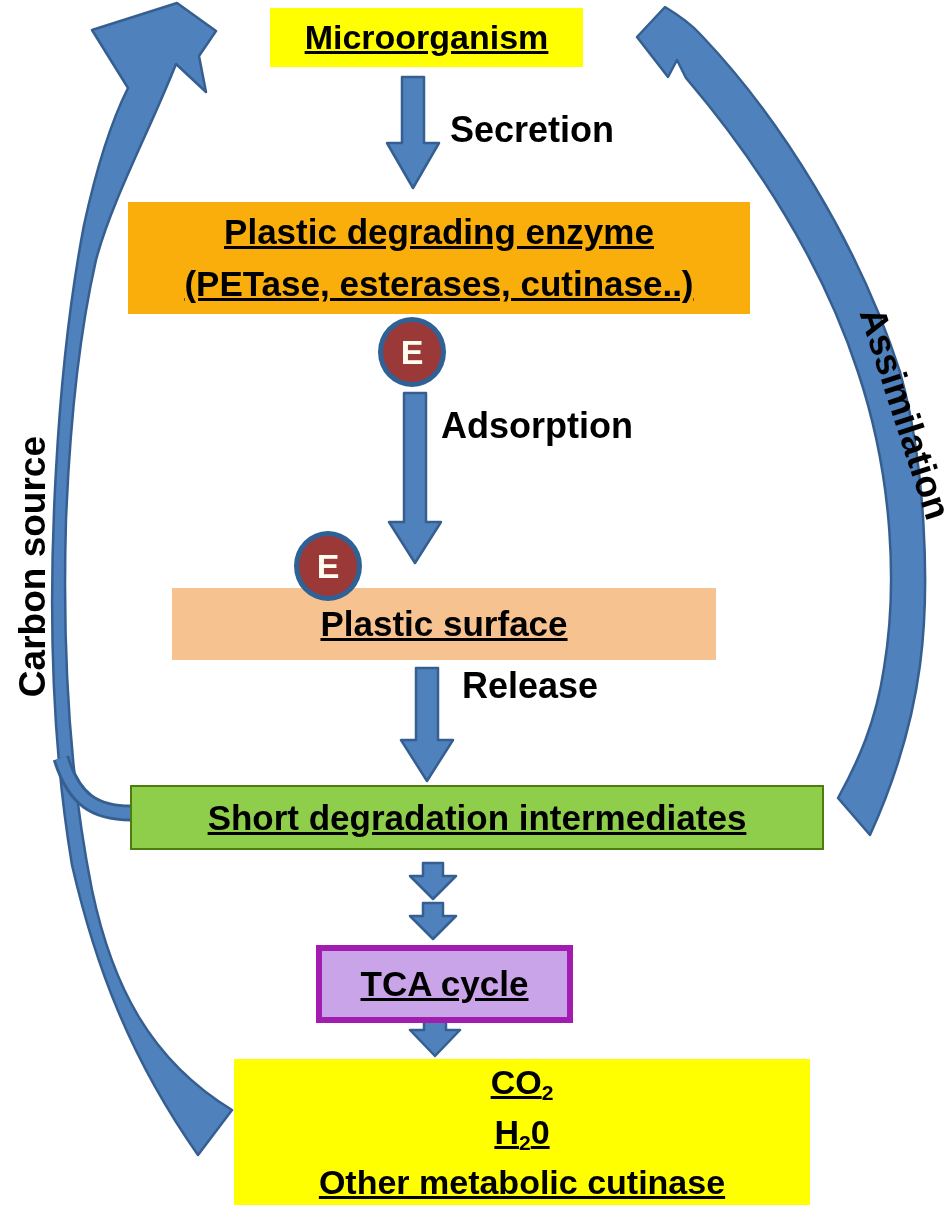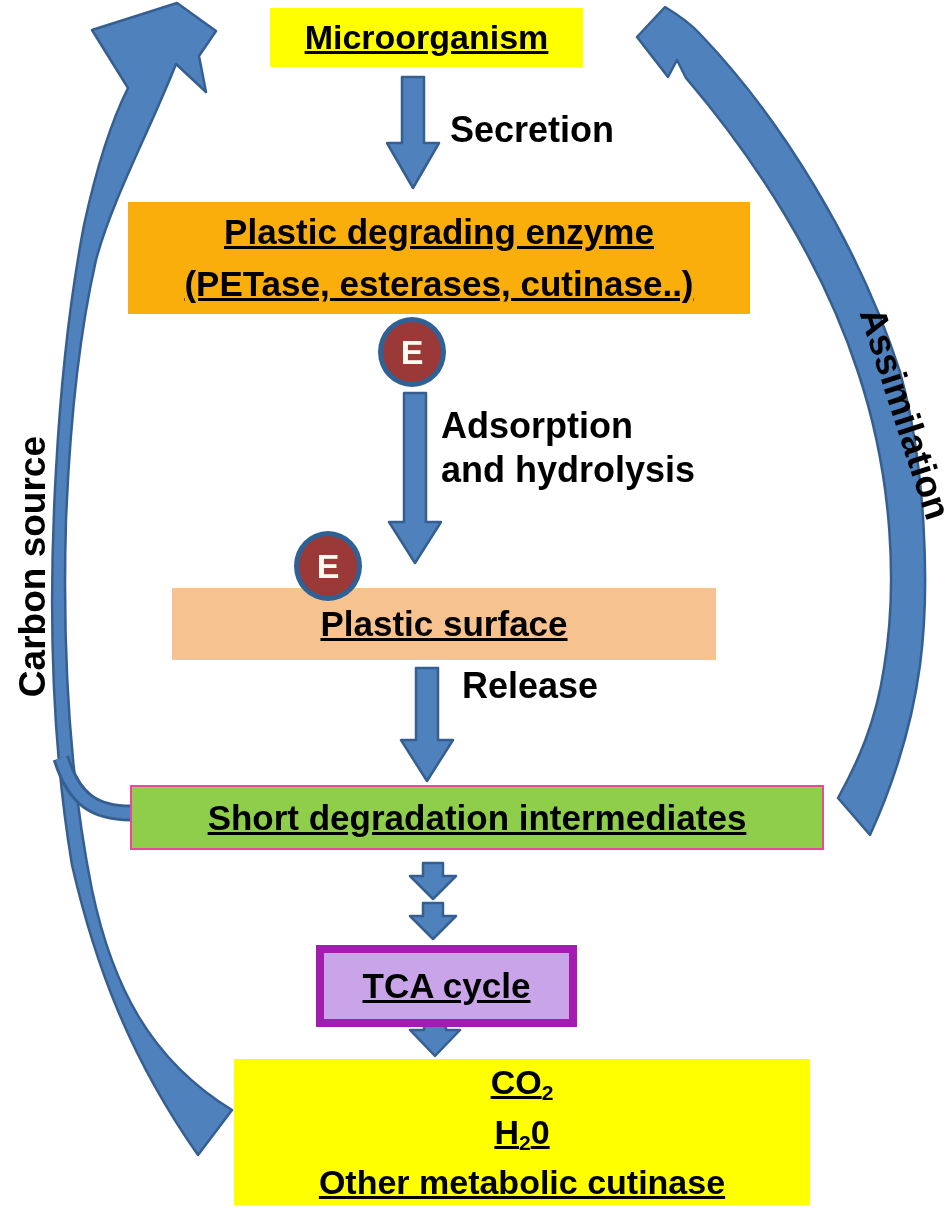--- a/index.html
+++ b/index.html
@@ -9,22 +9,22 @@
   }
   .stage svg{position:absolute;left:0;top:0;width:950px;height:1215px;}
   .arrow{fill:var(--arrow-blue,#4F81BD);stroke:var(--arrow-outline,#365F91);stroke-width:2.5;stroke-linejoin:round;}
   .branch-under{fill:none;stroke:var(--arrow-outline,#365F91);stroke-width:17;stroke-linecap:butt;}
   .branch-over{fill:none;stroke:var(--arrow-blue,#4F81BD);stroke-width:11;stroke-linecap:butt;}
   .node{position:absolute;display:flex;flex-direction:column;align-items:center;justify-content:center;
         text-align:center;font-weight:bold;line-height:1.25;text-decoration:underline;}
   .node-micro{left:270px;top:8px;width:313px;height:59px;background:var(--node-yellow,#FFFF00);font-size:34px;}
   .node-enzyme{left:128px;top:202px;width:622px;height:112px;background:var(--node-orange,#F9AE0B);font-size:35px;line-height:1.5;}
   .node-surface{left:172px;top:588px;width:544px;height:72px;background:var(--node-peach,#F6C28F);font-size:35px;}
-  .node-intermediates{left:130px;top:785px;width:690px;height:61px;background:var(--node-green,#8FCE4A);border:2px solid #ec4899;font-size:35px;}
-  .node-tca{left:316px;top:945px;width:245px;height:66px;background:var(--node-purple,#C9A4E9);border:8px solid #a21caf;font-size:35px;}
+  .node-intermediates{left:130px;top:785px;width:690px;height:61px;background:var(--node-green,#8FCE4A);border:2px solid #4d7c0f;font-size:35px;}
+  .node-tca{left:316px;top:945px;width:245px;height:66px;background:var(--node-purple,#C9A4E9);border:6px solid #a21caf;font-size:35px;}
   .node-products{left:234px;top:1059px;width:576px;height:146px;background:var(--node-yellow,#FFFF00);font-size:34px;line-height:1.42;}
   .edge-label{position:absolute;font-weight:bold;font-size:36px;white-space:nowrap;line-height:1.22;}
   .label-secretion{left:450px;top:108px;}
   .label-adsorption{left:441px;top:404px;}
   .label-release{left:462px;top:664px;}
   .label-carbon{left:-112px;top:544px;width:290px;text-align:center;font-size:37px;transform:rotate(-90deg);}
   .label-assimilation{left:775px;top:391px;width:260px;text-align:center;font-size:37px;transform:rotate(72deg);}
   .enzyme-circle{
     position:absolute;width:58px;height:60px;border-radius:50%;
     background:var(--enzyme-red,#9B3938);border:5px solid #2E6196;
@@ -106,19 +106,18 @@
   <div class="enzyme-circle enzyme-1">
     <span>E</span>
   </div>
   <div class="enzyme-circle enzyme-2">
     <span>E</span>
   </div>
 
   <div class="edge-label label-secretion">Secretion</div>
   <div class="edge-label label-adsorption">
     <div>Adsorption</div>
-    <div>and hydrolysis</div>
   </div>
   <div class="edge-label label-release">Release</div>
   <div class="edge-label label-carbon">Carbon source</div>
   <div class="edge-label label-assimilation">Assimilation</div>
 
 </div>
 
 </body></html>

